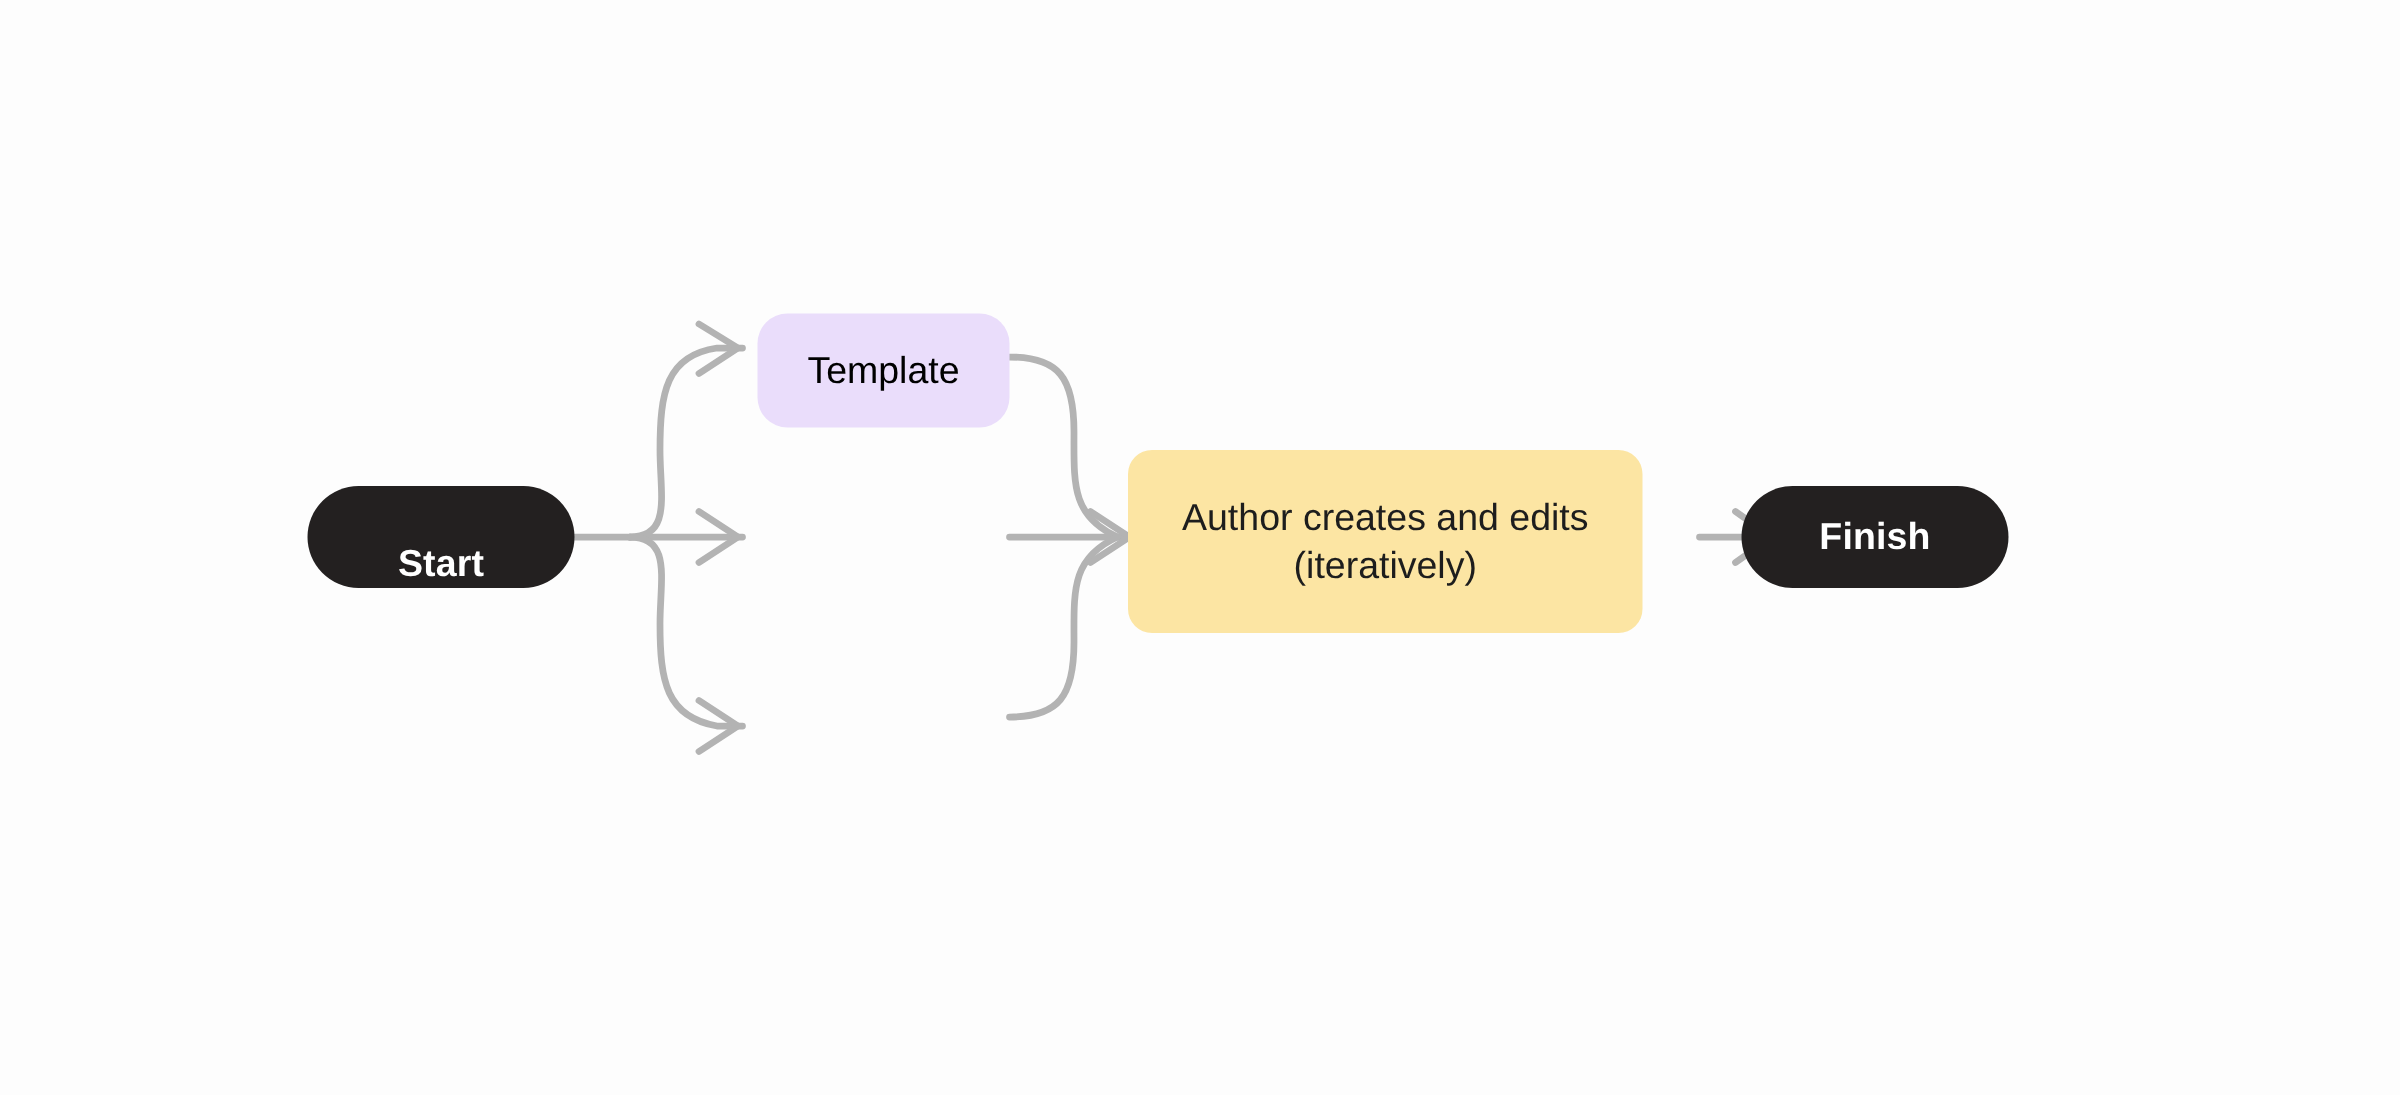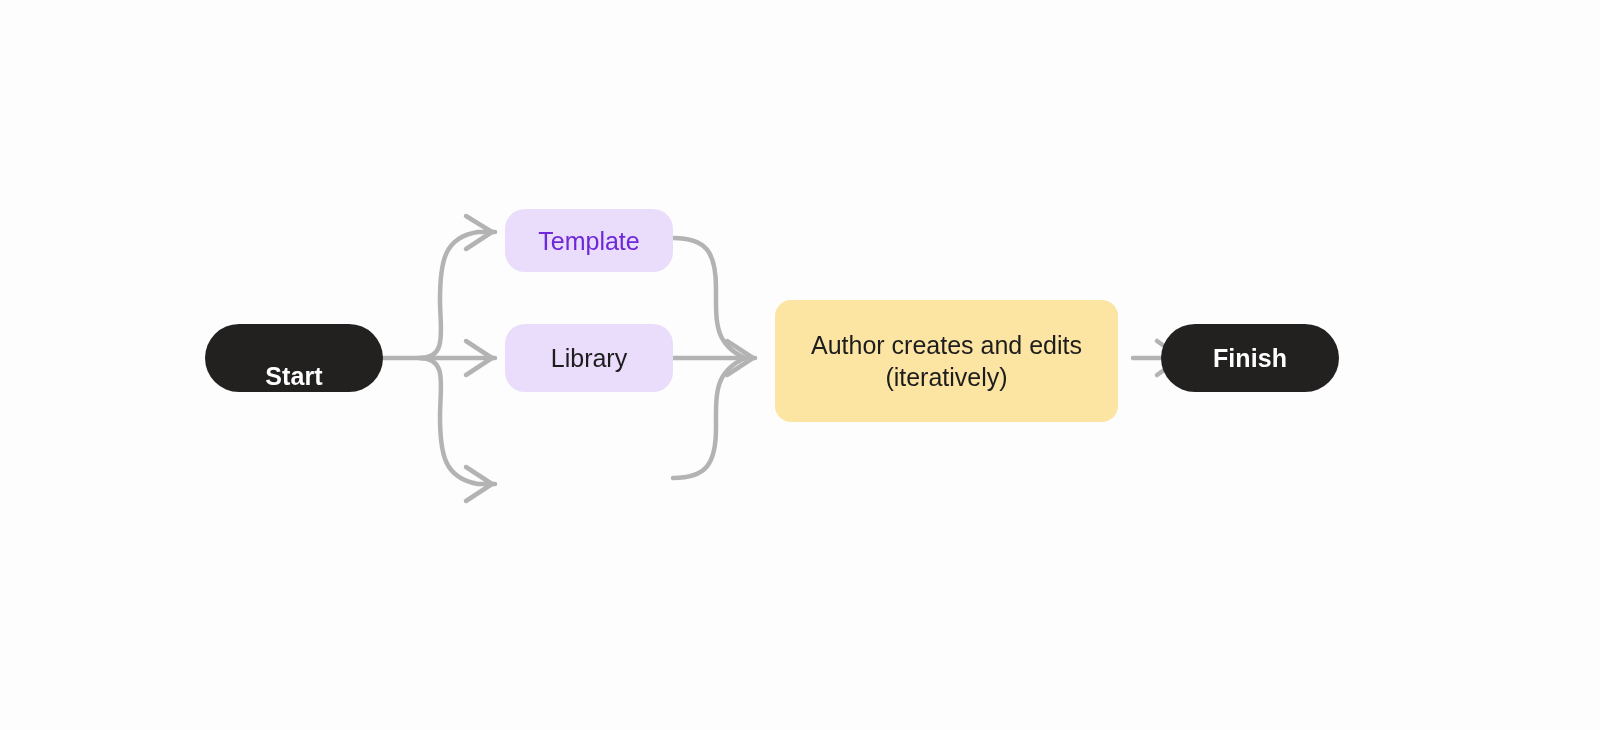--- a/index.html
+++ b/index.html
@@ -92,30 +92,27 @@
       <path d="M 1133 358 L 1180 358"></path>
       <path d="M 1157 341 L 1181 358 L 1157 375"></path>
 
     </g>
   </svg>
 
   <div class="node node-terminal" id="node-start" style="left: 205px; top: 324px; width: 178px; height: 68px; background: rgb(35, 32, 32); color: rgb(255, 255, 255); align-items: flex-end;">
     <span class="node-label">Start</span>
   </div>
 
-  <div class="node node-option" id="node-template" style="left: 505px; top: 209px; width: 168px; height: 63px; background: rgb(234, 221, 251); color: #6d28d9;">
+  <div class="node node-option" id="node-template" style="left: 505px; top: 209px; width: 168px; height: 76px; background: rgb(234, 221, 251); color: #000000;">
     <span class="node-label">Template</span>
   </div>
 
-  <div class="node node-option" id="node-library" style="left: 505px; top: 324px; width: 168px; height: 68px; background: rgb(234, 221, 251); color: rgb(29, 29, 29);">
-    <span class="node-label">Library</span>
-  </div>
 
 
-  <div class="node node-process" id="node-author" style="left: 775px; top: 300px; width: 343px; height: 122px; background: rgb(252, 229, 163); color: rgb(29, 29, 29);">
+  <div class="node node-process" id="node-author" style="left: 752px; top: 300px; width: 343px; height: 122px; background: rgb(252, 229, 163); color: rgb(29, 29, 29);">
     <span class="node-label">Author creates and edits
 (iteratively)</span>
   </div>
 
   <div class="node node-terminal" id="node-finish" style="left: 1161px; top: 324px; width: 178px; height: 68px; background: rgb(35, 32, 32); color: rgb(255, 255, 255);">
     <span class="node-label">Finish</span>
   </div>
 
 </div>
 

